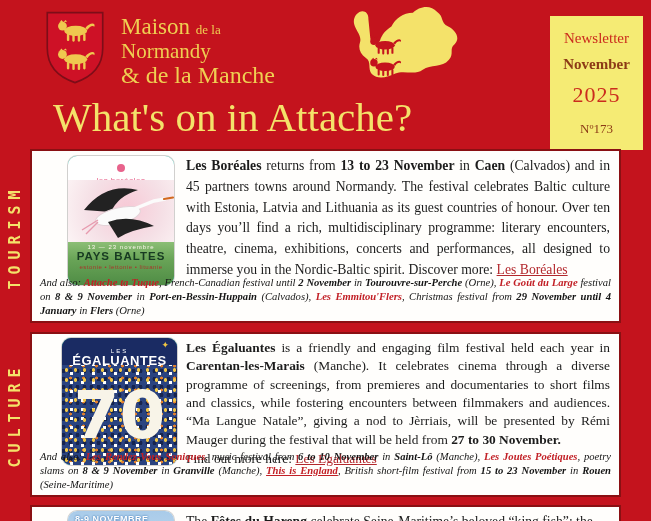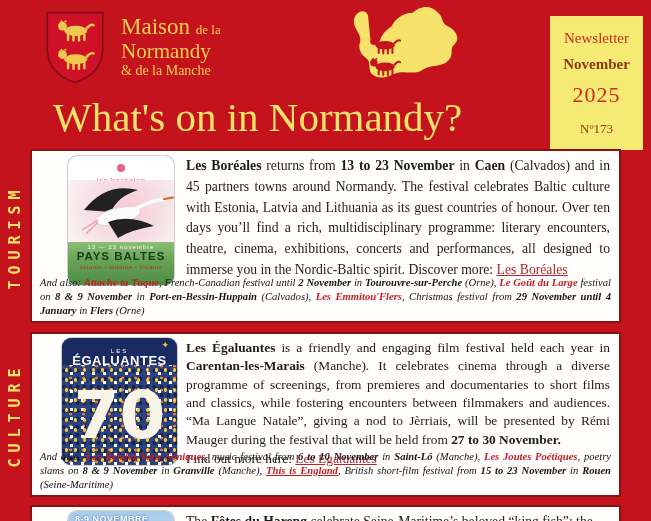--- a/index.html
+++ b/index.html
@@ -18,21 +18,21 @@
     position:relative;width:651px;height:521px;overflow:hidden;
     background:var(--red);
     font-family:"Liberation Serif","DejaVu Serif",serif;
   }
   
   .shield{position:absolute;left:42px;top:8px;width:66px;height:78px;}
   .brand{position:absolute;left:121px;top:15px;color:var(--gold);line-height:1.08;}
   .brand .l1{font-size:23px;}
   .brand .l1 .small{font-size:13px;}
   .brand .l2{font-size:21px;}
-  .brand .l3{font-size:14px;}
+  .brand .l3{font-size:24px;}
   .map{position:absolute;left:334px;top:5px;width:152px;height:98px;}
   .issue-box{
     position:absolute;left:550px;top:16px;width:93px;height:134px;
     background:#F5EB74;display:flex;flex-direction:column;align-items:center;
     justify-content:center;gap:9px;text-align:center;
   }
   .issue-box .nl{color:var(--issue-red);font-size:15px;}
   .issue-box .month{color:var(--issue-dark);font-weight:bold;font-size:15px;}
   .issue-box .year{color:var(--issue-red);font-size:22px;letter-spacing:1px;}
   .issue-box .num{color:var(--issue-dark);font-size:13px;margin-top:4px;}
@@ -150,21 +150,21 @@
     <use href="#lion" x="30" y="52" width="38" height="21" fill="#C4131D"></use>
   </svg>
 
   <div class="issue-box">
     <div class="nl">Newsletter</div>
     <div class="month">November</div>
     <div class="year">2025</div>
     <div class="num">Nº173</div>
   </div>
 
-  <h1 class="page-title">What's on in Normandy?</h1>
+  <h1 class="page-title">What's on in Attache?</h1>
 
   <div class="side-label sl1">
     <span>TOURISM</span>
     </div>
   <div class="side-label sl2">
     <span>CULTURE</span>
     </div>
   <div class="side-label sl3">
     <span>GASTRONOMY</span>
     </div>

